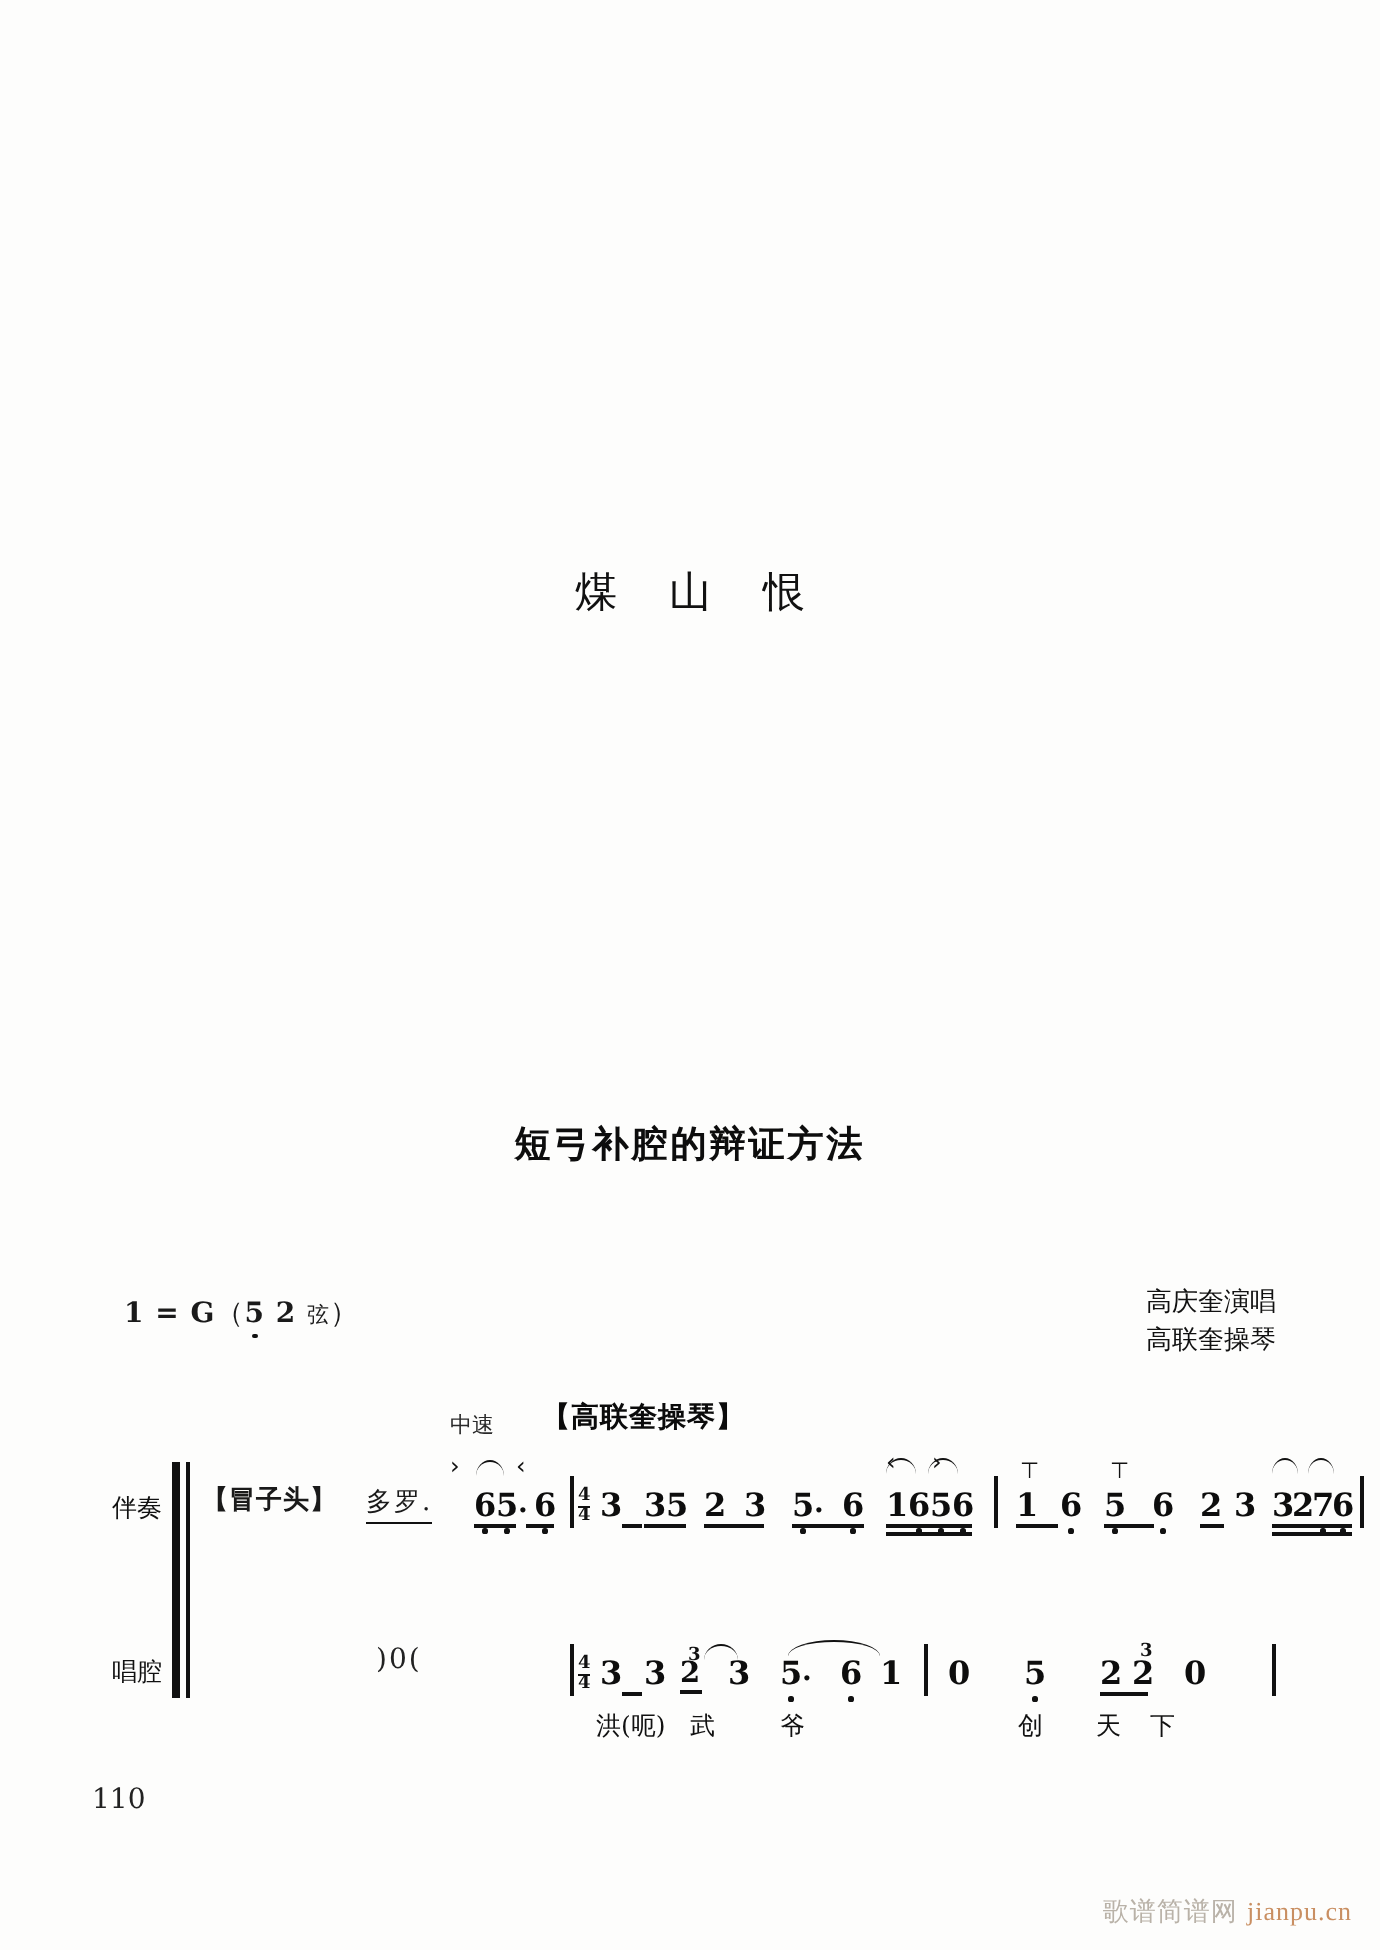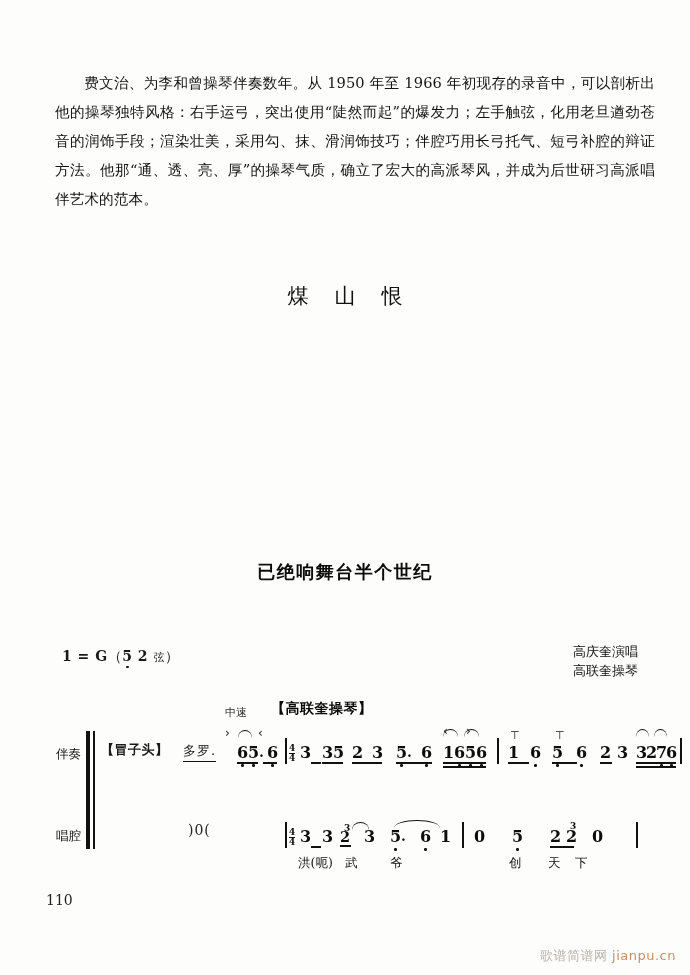--- a/index.html
+++ b/index.html
@@ -267,35 +267,34 @@
 
   .watermark {
     position: absolute;
     right: 14px; bottom: 10px;
     font-family: "DejaVu Sans", "Liberation Sans", sans-serif;
     font-size: 13px;
     color: #b9b2a8;
     letter-spacing: 0.5px;
     white-space: nowrap;
   }
-  .watermark .domain { color: #c98f62; }
+  .watermark .domain { color: #c98f62; font-family: Liberation Serif, serif; }
 </style>
 </head>
 <body>
 
 <div class="page">
 
   <div class="prose">
-    <p class="para indent">费文治、为李和曾操琴伴奏数年。从 1950 年至 1966 年初现存的录音中，可以剖析出他的操琴独特风格：右手运弓，突出使用“陡然而起”的爆发力；左手触弦，化用老旦遒劲苍音的润饰手段；渲染壮美，采用勾、抹、滑润饰技巧；伴腔巧用长弓托气、短弓补腔的辩证方法。他那“通、透、亮、厚”的操琴气质，确立了宏大的高派琴风，并成为后世研习高派唱伴艺术的范本。</p>
   </div>
 
   <div class="section-title">煤山恨</div>
 
 
-  <div class="song-title">已绝响舞台半个世纪</div>
+  <div class="song-title">短弓补腔的辩证方法</div>
 
   <div class="key-sig">
     <span>1 = G</span><span class="paren">（</span><span class="low-dot-wrap">5</span>&nbsp;<span>2</span>&nbsp;<span class="xian">弦</span><span class="paren">）</span>
   </div>
 
   <div class="credits">
     <div>高庆奎演唱</div>
     <div>高联奎操琴</div>
   </div>
 

